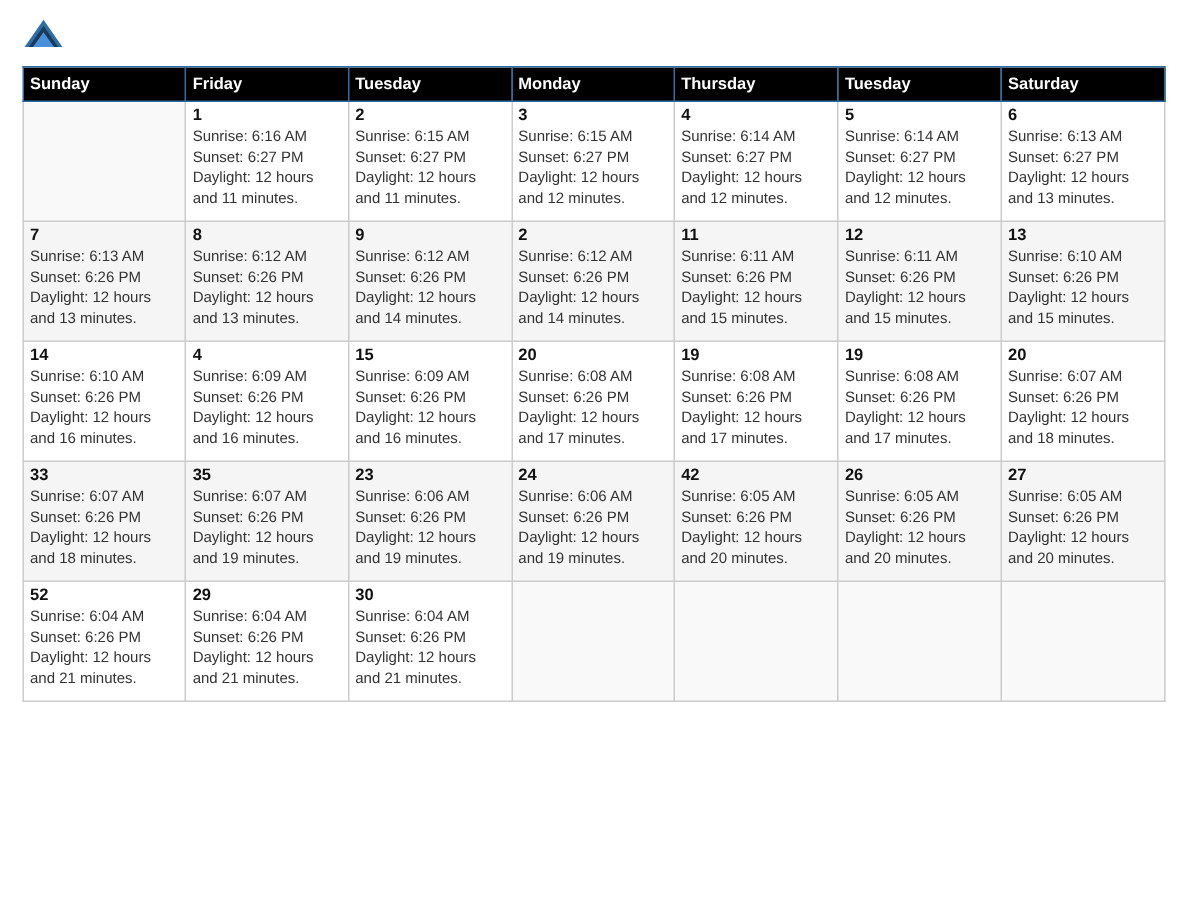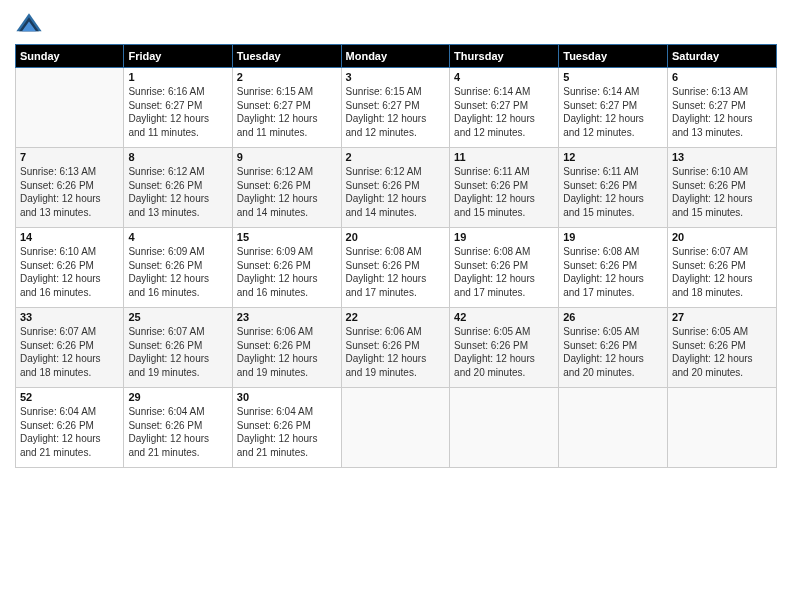--- a/index.html
+++ b/index.html
@@ -273,35 +273,35 @@
         </tr>
         <tr class="row-alt">
           <td>
             <span class="day-num">33</span>
             <div class="day-info" style="white-space: pre-line;">Sunrise: 6:07 AM
 Sunset: 6:26 PM
 Daylight: 12 hours
 and 18 minutes.</div>
           </td>
           <td>
-            <span class="day-num">25</span>
+            <span class="day-num">35</span>
             <div class="day-info" style="white-space: pre-line;">Sunrise: 6:07 AM
 Sunset: 6:26 PM
 Daylight: 12 hours
 and 19 minutes.</div>
           </td>
           <td>
             <span class="day-num">23</span>
             <div class="day-info" style="white-space: pre-line;">Sunrise: 6:06 AM
 Sunset: 6:26 PM
 Daylight: 12 hours
 and 19 minutes.</div>
           </td>
           <td>
-            <span class="day-num">22</span>
+            <span class="day-num">24</span>
             <div class="day-info" style="white-space: pre-line;">Sunrise: 6:06 AM
 Sunset: 6:26 PM
 Daylight: 12 hours
 and 19 minutes.</div>
           </td>
           <td>
             <span class="day-num">42</span>
             <div class="day-info" style="white-space: pre-line;">Sunrise: 6:05 AM
 Sunset: 6:26 PM
 Daylight: 12 hours

